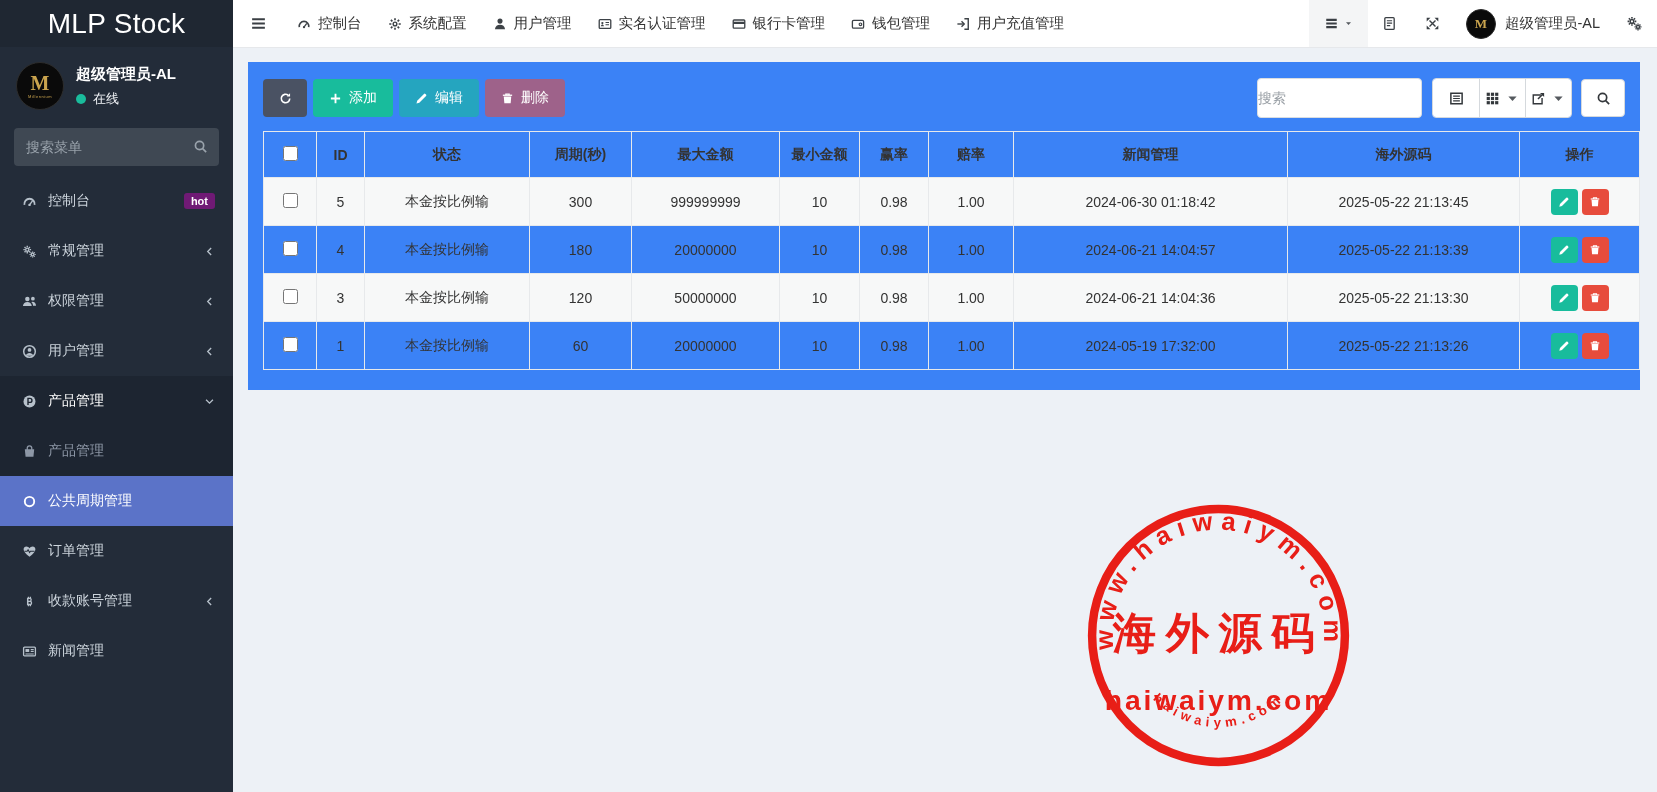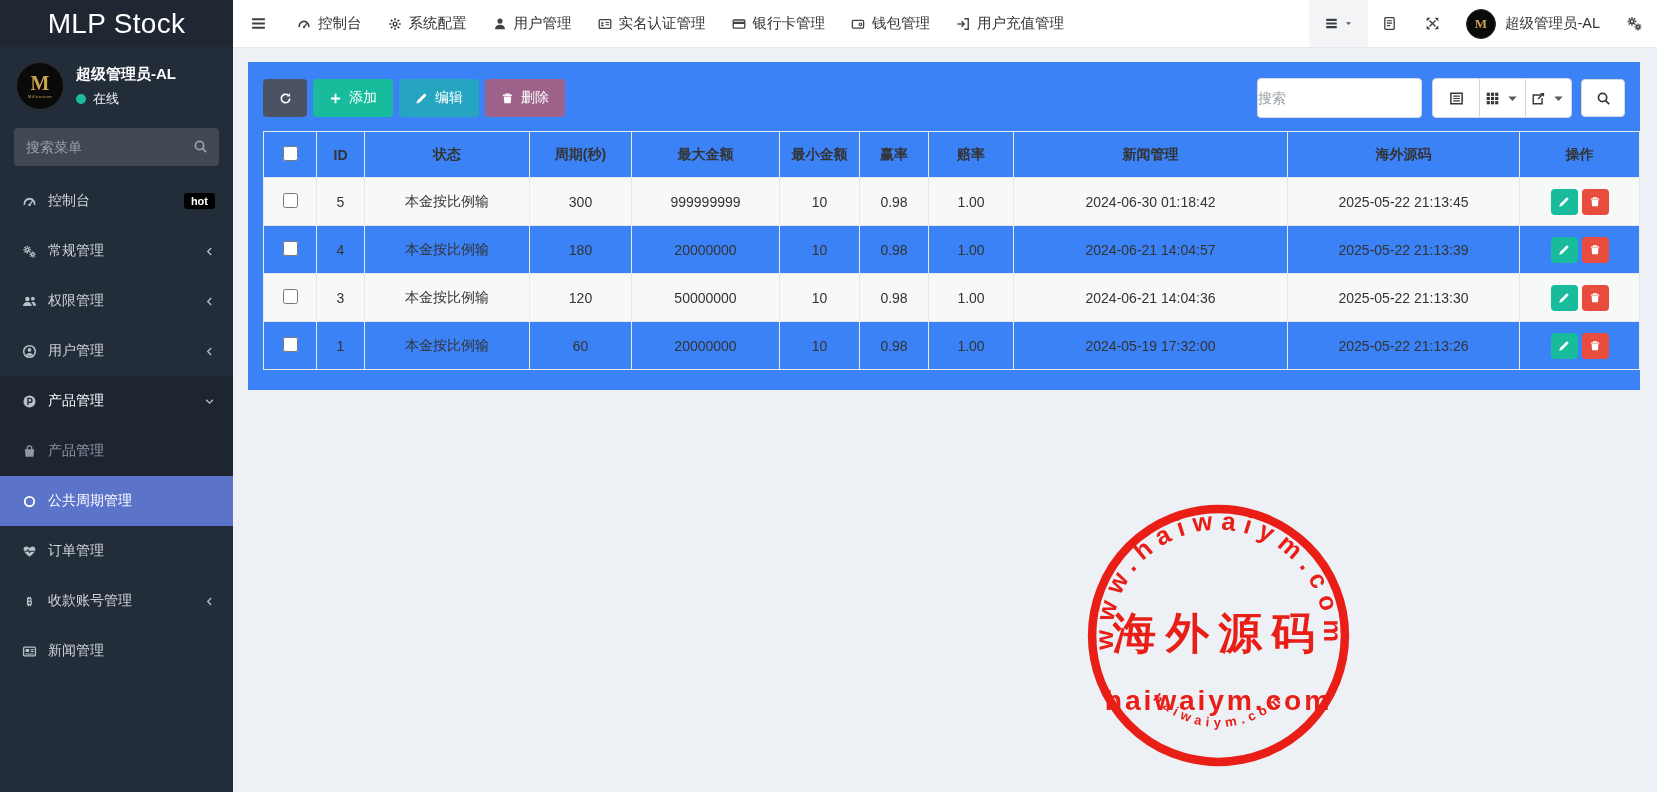--- a/index.html
+++ b/index.html
@@ -25,21 +25,21 @@
   .user-status{display:flex;align-items:center;gap:7px;color:#f2f5f8;font-size:13px;}
   .dot{width:10px;height:10px;border-radius:50%;background:#1abc9c;}
   .side-search{margin:6px 14px 10px;position:relative;}
   .side-search input{width:100%;box-sizing:border-box;height:38px;background:#3f4853;border:none;border-radius:4px;color:#fde047;padding:0 34px 0 12px;font-size:14px;outline:none;}
   .side-search input::placeholder{color:#99a2ab;}
   .side-search .icon{position:absolute;right:11px;top:11px;color:#9aa3ac;}
   .menu{margin-top:8px;font-size:14px;}
   .menu-item{height:50px;display:flex;align-items:center;padding:0 18px 0 22px;gap:11px;cursor:pointer;color:#ccd4dc;position:relative;}
   .menu-item .icon{color:#b7c1cb;}
   .menu-item .lbl{flex:1;}
-  .badge-hot{background:#000000;color:#fff;font-size:11px;font-weight:bold;padding:2px 7px;border-radius:3px;}
+  .badge-hot{background:#701a75;color:#fff;font-size:11px;font-weight:bold;padding:2px 7px;border-radius:3px;}
   .chev{width:11px;height:11px;color:#8a93a0;}
   .menu-group{background:#1d2531;}
   .menu-group > .menu-item{color:#fff;}
   .submenu .menu-item{color:#8d97a6;}
   .submenu .menu-item .icon{color:#8d97a6;}
   .submenu .menu-item.active{background:#5b73c8;color:#fff;}
   .submenu .menu-item.active .icon{color:#fff;}
 
   
   .topnav{position:absolute;left:233px;top:0;right:0;height:47px;background:#fff;border-bottom:1px solid #e6e8eb;display:flex;align-items:center;z-index:4;}

